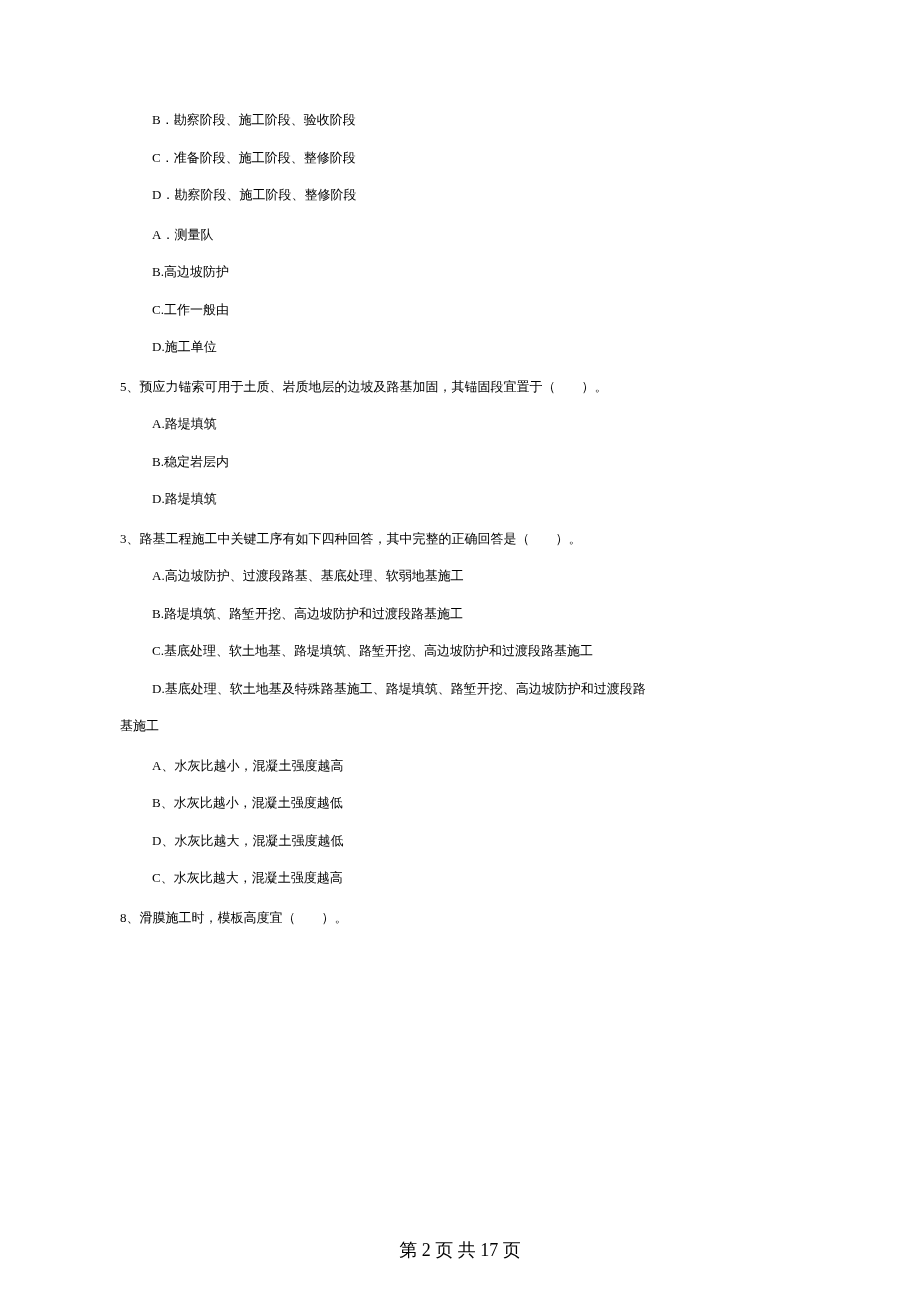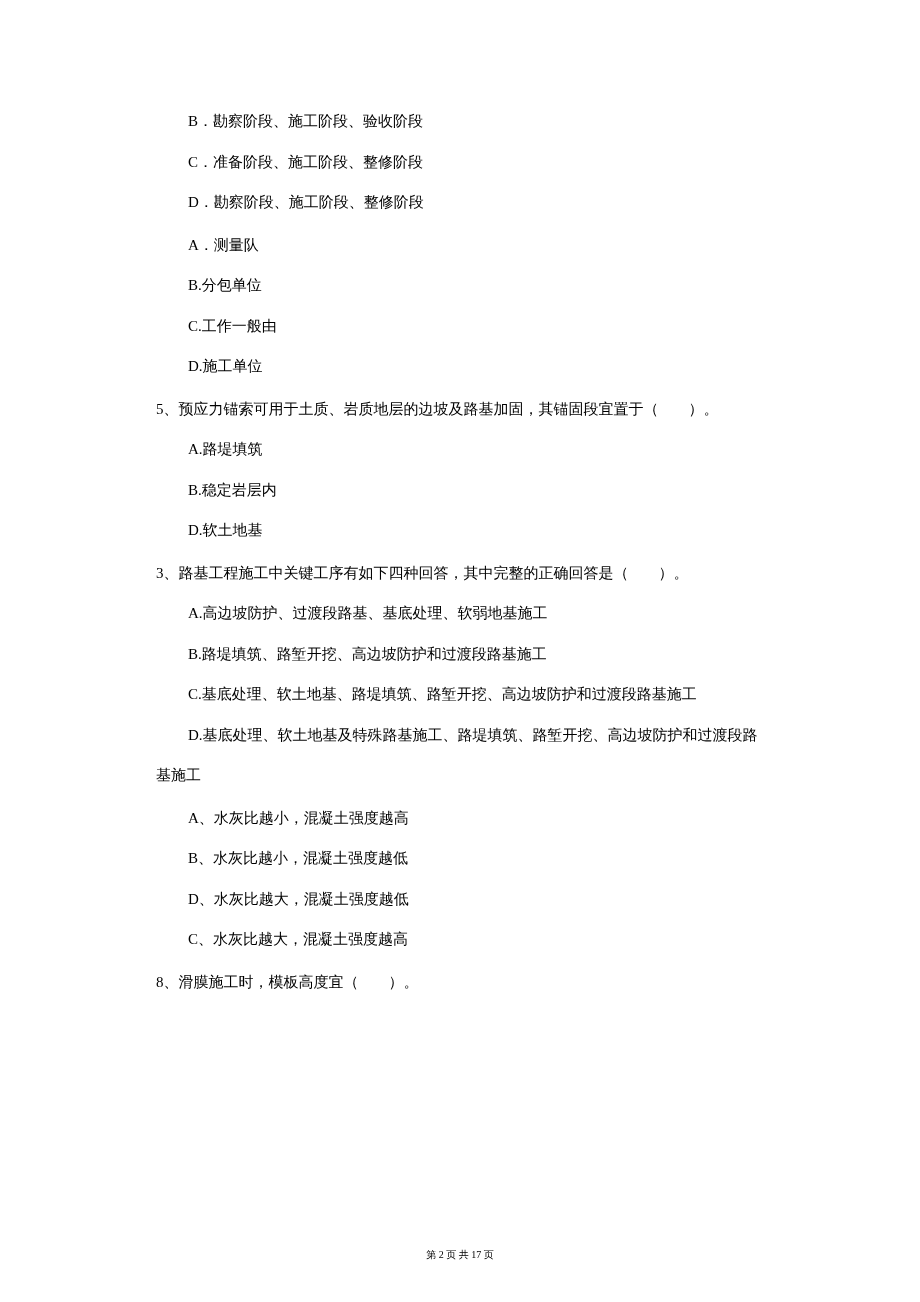--- a/index.html
+++ b/index.html
@@ -7,23 +7,22 @@
     padding: 0;
     background: #fff;
     font-family: "SimSun", "宋体", serif;
     color: #000;
     width: 920px;
     height: 1302px;
     position: relative;
   }
   .page {
     padding: 110px 120px 0 120px;
-    font-size: 15px;
+    font-size: 13px;
     line-height: 1.5;
-    margin-left: 36px;
   }
   .question {
     margin-bottom: 20px;
   }
   .q-text {
     margin-bottom: 18px;
     text-indent: 0;
   }
   .opt {
     margin-left: 32px;
@@ -36,46 +35,46 @@
   }
   .opt-wrap-cont {
     margin-left: 0;
     margin-bottom: 18px;
   }
   .footer {
     position: absolute;
     bottom: 40px;
     width: 100%;
     text-align: center;
-    font-size: 10px;
+    font-size: 18px;
   }
 </style>
 </head>
 <body>
 
 <div class="page">
 
   <div class="question">
     <div class="opt">B．勘察阶段、施工阶段、验收阶段</div>
     <div class="opt">C．准备阶段、施工阶段、整修阶段</div>
     <div class="opt">D．勘察阶段、施工阶段、整修阶段</div>
   </div>
 
   <div class="question">
     <div class="opt">A．测量队</div>
-    <div class="opt">B.分包单位</div>
+    <div class="opt">B.高边坡防护</div>
     <div class="opt">C.工作一般由</div>
     <div class="opt">D.施工单位</div>
   </div>
 
   <div class="question">
     <div class="q-text">5、预应力锚索可用于土质、岩质地层的边坡及路基加固，其锚固段宜置于（　　）。</div>
     <div class="opt">A.路堤填筑</div>
     <div class="opt">B.稳定岩层内</div>
-    <div class="opt">D.软土地基</div>
+    <div class="opt">D.路堤填筑</div>
   </div>
 
   <div class="question">
     <div class="q-text">3、路基工程施工中关键工序有如下四种回答，其中完整的正确回答是（　　）。</div>
     <div class="opt">A.高边坡防护、过渡段路基、基底处理、软弱地基施工</div>
     <div class="opt">B.路堤填筑、路堑开挖、高边坡防护和过渡段路基施工</div>
     <div class="opt">C.基底处理、软土地基、路堤填筑、路堑开挖、高边坡防护和过渡段路基施工</div>
     <div class="opt-wrap">D.基底处理、软土地基及特殊路基施工、路堤填筑、路堑开挖、高边坡防护和过渡段路</div>
     <div class="opt-wrap-cont">基施工</div>
   </div>

